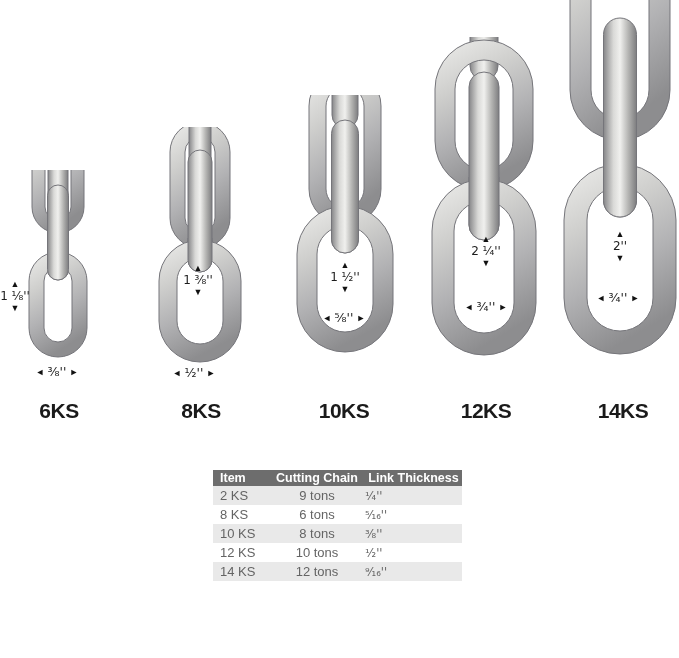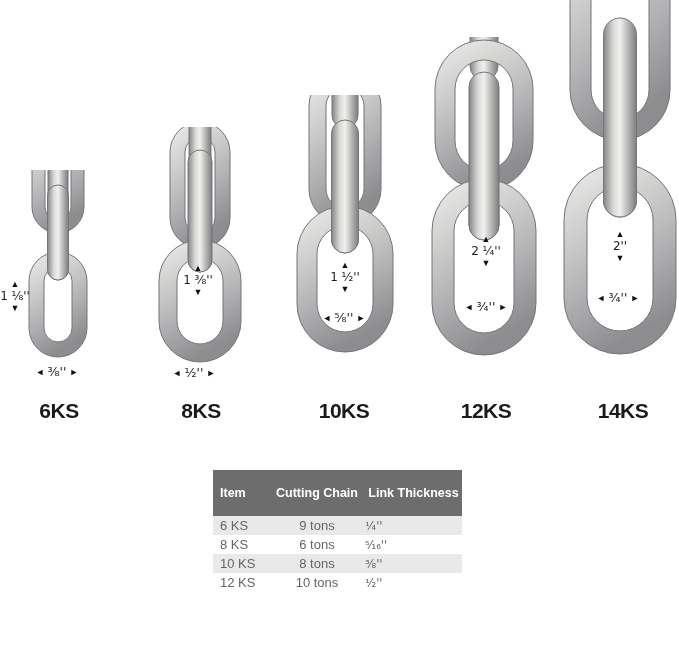--- a/index.html
+++ b/index.html
@@ -17,21 +17,21 @@
         transform:translateX(-50%);color:#1c1c1c;}
   .hdim .arr{font-size:9px;line-height:10px;color:#111;}
   .hdim .txt{font-family:"DejaVu Sans",sans-serif;font-size:12.5px;line-height:13px;
              white-space:nowrap;}
 
   .chain-label{position:absolute;transform:translateX(-50%);font-size:21px;font-weight:700;
                letter-spacing:-0.5px;color:#1a1a1a;white-space:nowrap;}
 
   
   .spec-table{position:absolute;left:213px;top:470px;width:249px;}
-  .thead{display:grid;grid-template-columns:56px 96px 97px;height:46px;align-items:center;
+  .thead{display:grid;grid-template-columns:56px 96px 97px;height:16px;align-items:center;
          background:var(--table-header-bg,#6d6d6d);color:#fff;font-weight:700;font-size:12.5px;}
   .thead .c0{padding-left:7px;text-align:left;}
   .thead .c1,.thead .c2{text-align:center;}
   .trow{display:grid;grid-template-columns:56px 96px 97px;height:19px;align-items:center;
         color:var(--table-text,#646464);font-size:13px;}
   .tbody .trow:nth-child(odd){background:var(--table-row-alt-bg,#e9e9e9);}
   .trow .c0{padding-left:7px;text-align:left;white-space:nowrap;}
   .trow .c1{text-align:center;white-space:nowrap;}
   .trow .c2{text-align:left;white-space:nowrap;font-family:"DejaVu Sans",sans-serif;font-size:11.5px;}
 
@@ -196,35 +196,40 @@
   <div class="chain-label" style="left:623px;top:399px;">14KS</div>
 
   <div class="spec-table">
     <div class="thead">
       <span class="c0">Item</span>
       <span class="c1">Cutting Chain</span>
       <span class="c2">Link Thickness</span>
     </div>
     <div class="tbody">
       <div class="trow">
-        <span class="c0">6 KS</span>
+        <span class="c0">2 KS</span>
         <span class="c1">9 tons</span>
         <span class="c2">¹⁄₄''</span>
       </div>
       <div class="trow">
         <span class="c0">8 KS</span>
         <span class="c1">6 tons</span>
         <span class="c2">⁵⁄₁₆''</span>
       </div>
       <div class="trow">
         <span class="c0">10 KS</span>
         <span class="c1">8 tons</span>
         <span class="c2">³⁄₈''</span>
       </div>
       <div class="trow">
         <span class="c0">12 KS</span>
         <span class="c1">10 tons</span>
         <span class="c2">¹⁄₂''</span>
       </div>
+      <div class="trow">
+        <span class="c0">14 KS</span>
+        <span class="c1">12 tons</span>
+        <span class="c2">⁹⁄₁₆''</span>
+      </div>
     </div>
   </div>
 
 </div>
 
 </body></html>

